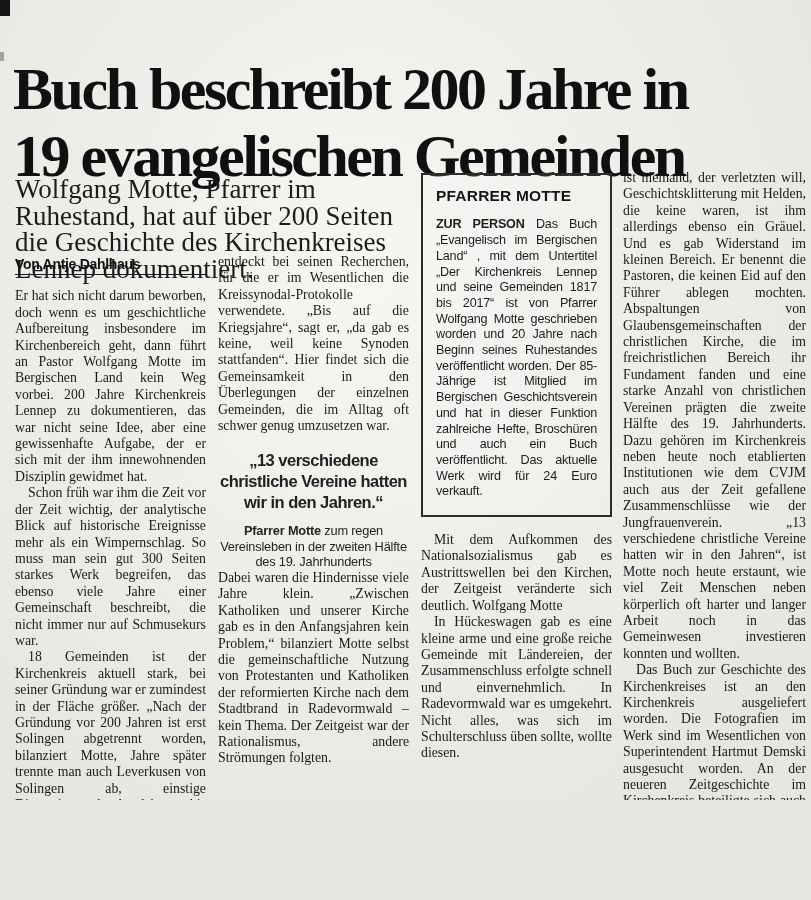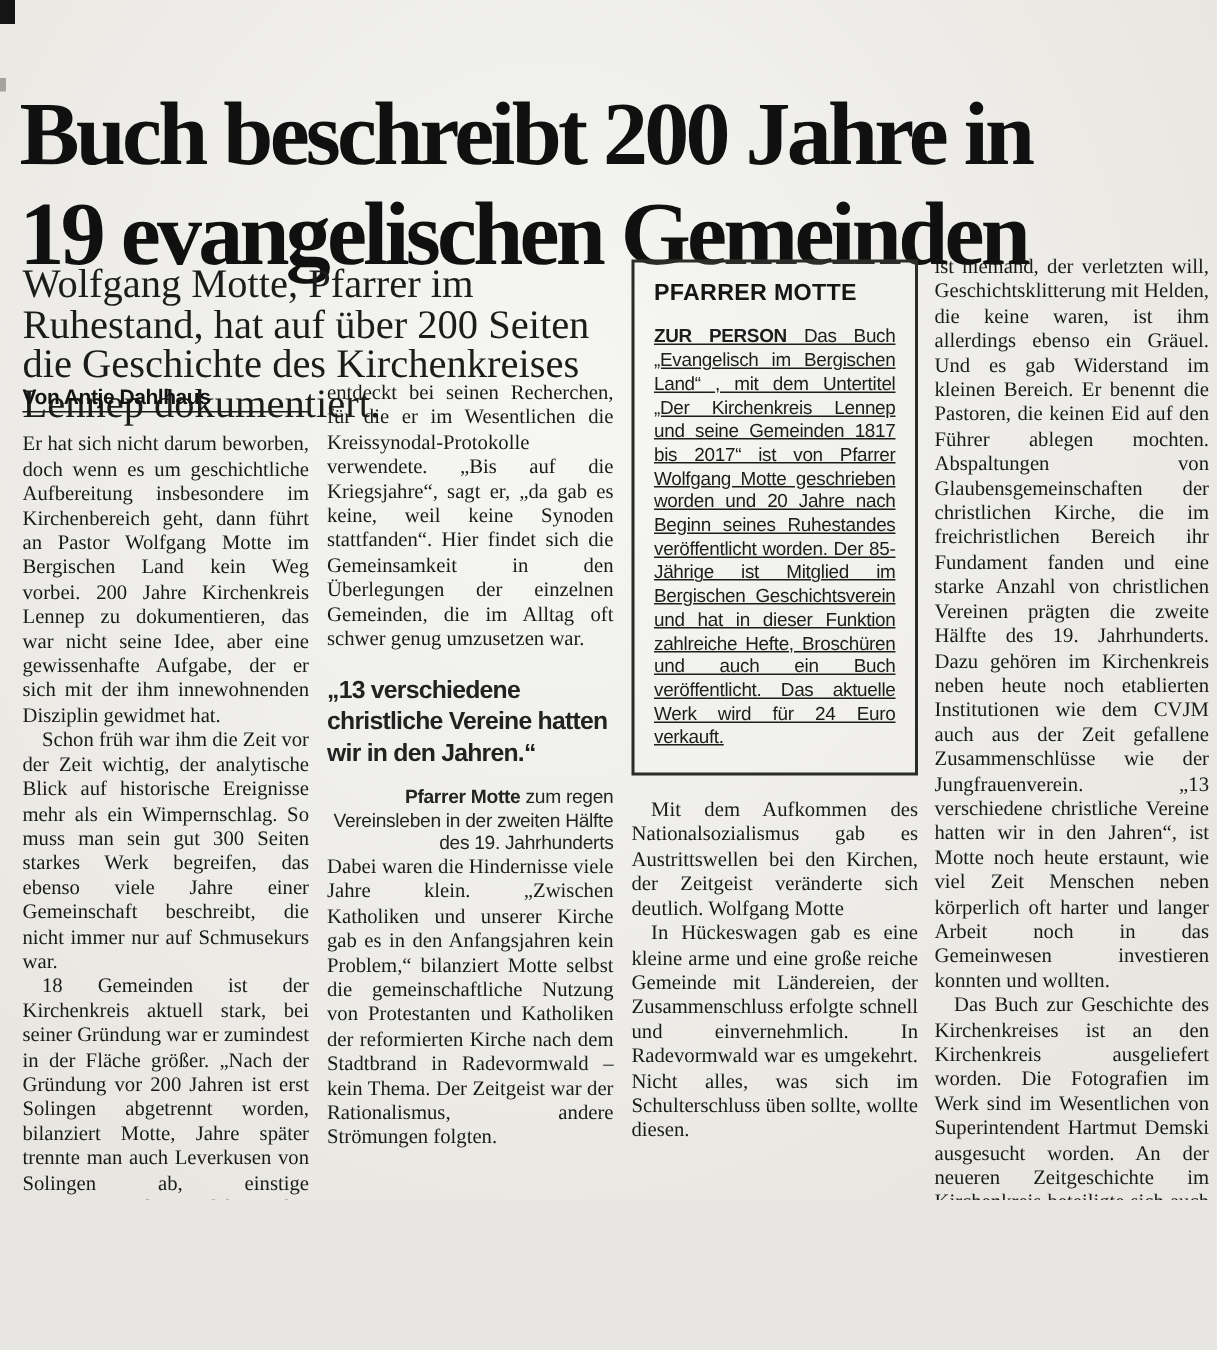--- a/index.html
+++ b/index.html
@@ -67,30 +67,30 @@
     border-bottom: 1.6px solid #1b1b1b;
     margin-bottom: 13px;
     text-align: left;
   }
   .pullquote {
     font-family: "Liberation Sans", sans-serif;
     font-weight: 700;
     font-size: 16.5px;
     line-height: 21px;
     letter-spacing: -0.5px;
-    text-align: left;
+    text-align: center;
     color: #222;
     margin: 16px 0 10px 0;
   }
   .pq-attr {
     font-family: "Liberation Sans", sans-serif;
     font-size: 12.8px;
     line-height: 15.5px;
     letter-spacing: -0.2px;
-    text-align: right;
+    text-align: center;
     color: #242424;
     margin: 0 0 16px 0;
   }
   .pq-attr .pq-name { font-weight: 700; }
   .infobox {
     border: 2px solid #2b2b28;
     background: rgba(255,255,255,0.12);
     padding: 13px 13px 15px 13px;
     margin-bottom: 15px;
     font-family: "Liberation Sans", sans-serif;
@@ -103,21 +103,20 @@
     color: #161616;
     text-align: left;
     margin: 0 0 13px 0;
   }
   .infobox-body {
     font-size: 12.6px;
     line-height: 15.7px;
     letter-spacing: -0.2px;
     color: #1d1d1d;
     margin: 0;
-    text-decoration: underline;
   }
   .infobox-body .kicker { font-weight: 700; }
 </style>
 </head>
 <body>
 
 <div id="page">
 
   <div class="scan-mark"></div>
   <div class="scan-mark-2"></div>

